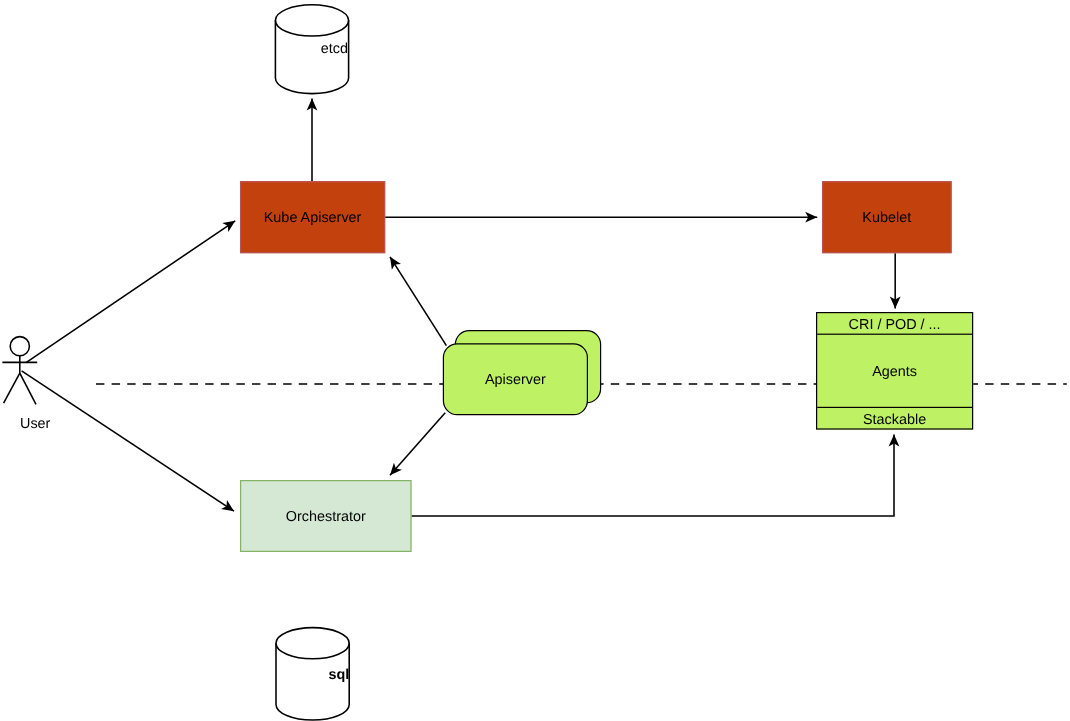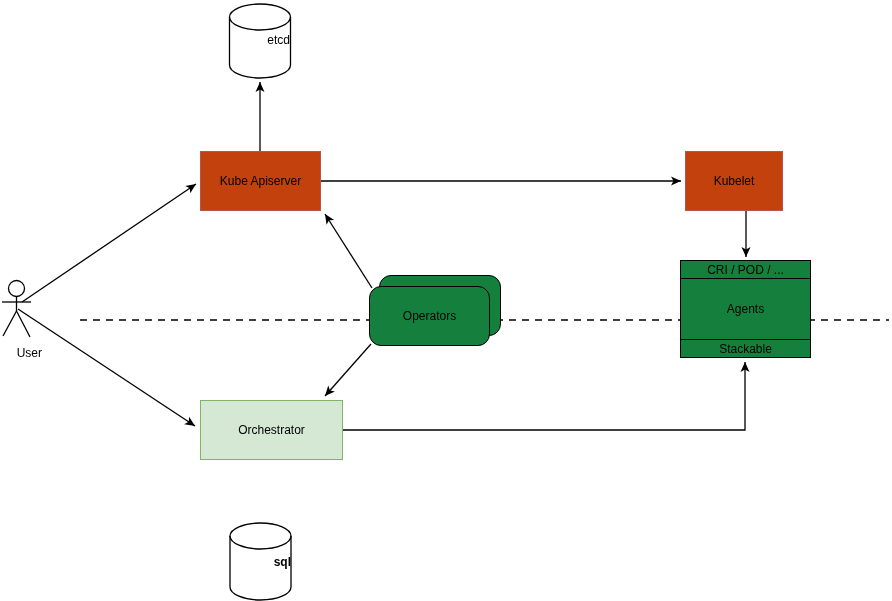--- a/index.html
+++ b/index.html
@@ -18,24 +18,24 @@
     position: absolute;
     box-sizing: border-box;
     display: flex;
     align-items: center;
     justify-content: center;
     text-align: center;
     z-index: 2;
   }
   .rect-red    { background: #c2410c; border: 1px solid #b85450; }
   .rect-green  { background: #d5e8d4; border: 1px solid #82b366; }
-  .rect-plain  { background: #15803d; border: 1px solid #000000; gap: 23px; }
+  .rect-plain  { background: #bef264; border: 1px solid #000000; gap: 23px; }
   .rounded     { border-radius: 12px; }
   .kube-apiserver { left: 200px; top: 151px; width: 121px; height: 60px; }
-  .kubelet        { left: 685px; top: 151px; width: 98px; height: 60px; }
+  .kubelet        { left: 685px; top: 151px; width: 108px; height: 60px; }
   .orchestrator   { left: 200px; top: 400px; width: 143px; height: 60px; }
   .operators-back  { left: 379px; top: 275px; width: 122px; height: 61px; z-index: 2; }
   .operators-front { left: 369px; top: 286px; width: 121px; height: 60px; z-index: 3; }
   .uml-box {
     left: 680px; top: 260px; width: 131px; height: 98px;
     flex-direction: column;
     align-items: stretch;
     justify-content: flex-start;
     padding: 0;
   }
@@ -105,21 +105,21 @@
   <div class="node rect-red kubelet">
     <span>Kubelet</span>
   </div>
 
   <div class="node rect-green orchestrator">
     <span>Orchestrator</span>
   </div>
 
   <div class="node rect-plain rounded operators-back"></div>
   <div class="node rect-plain rounded operators-front">
-    <span>Operators</span>
+    <span>Apiserver</span>
   </div>
 
   <div class="node rect-plain uml-box">
     <div class="uml-section uml-header">
       <span>CRI / POD / ...</span>
     </div>
     <div class="uml-section uml-body">
       <span>Agents</span>
     </div>
     <div class="uml-section uml-footer">

